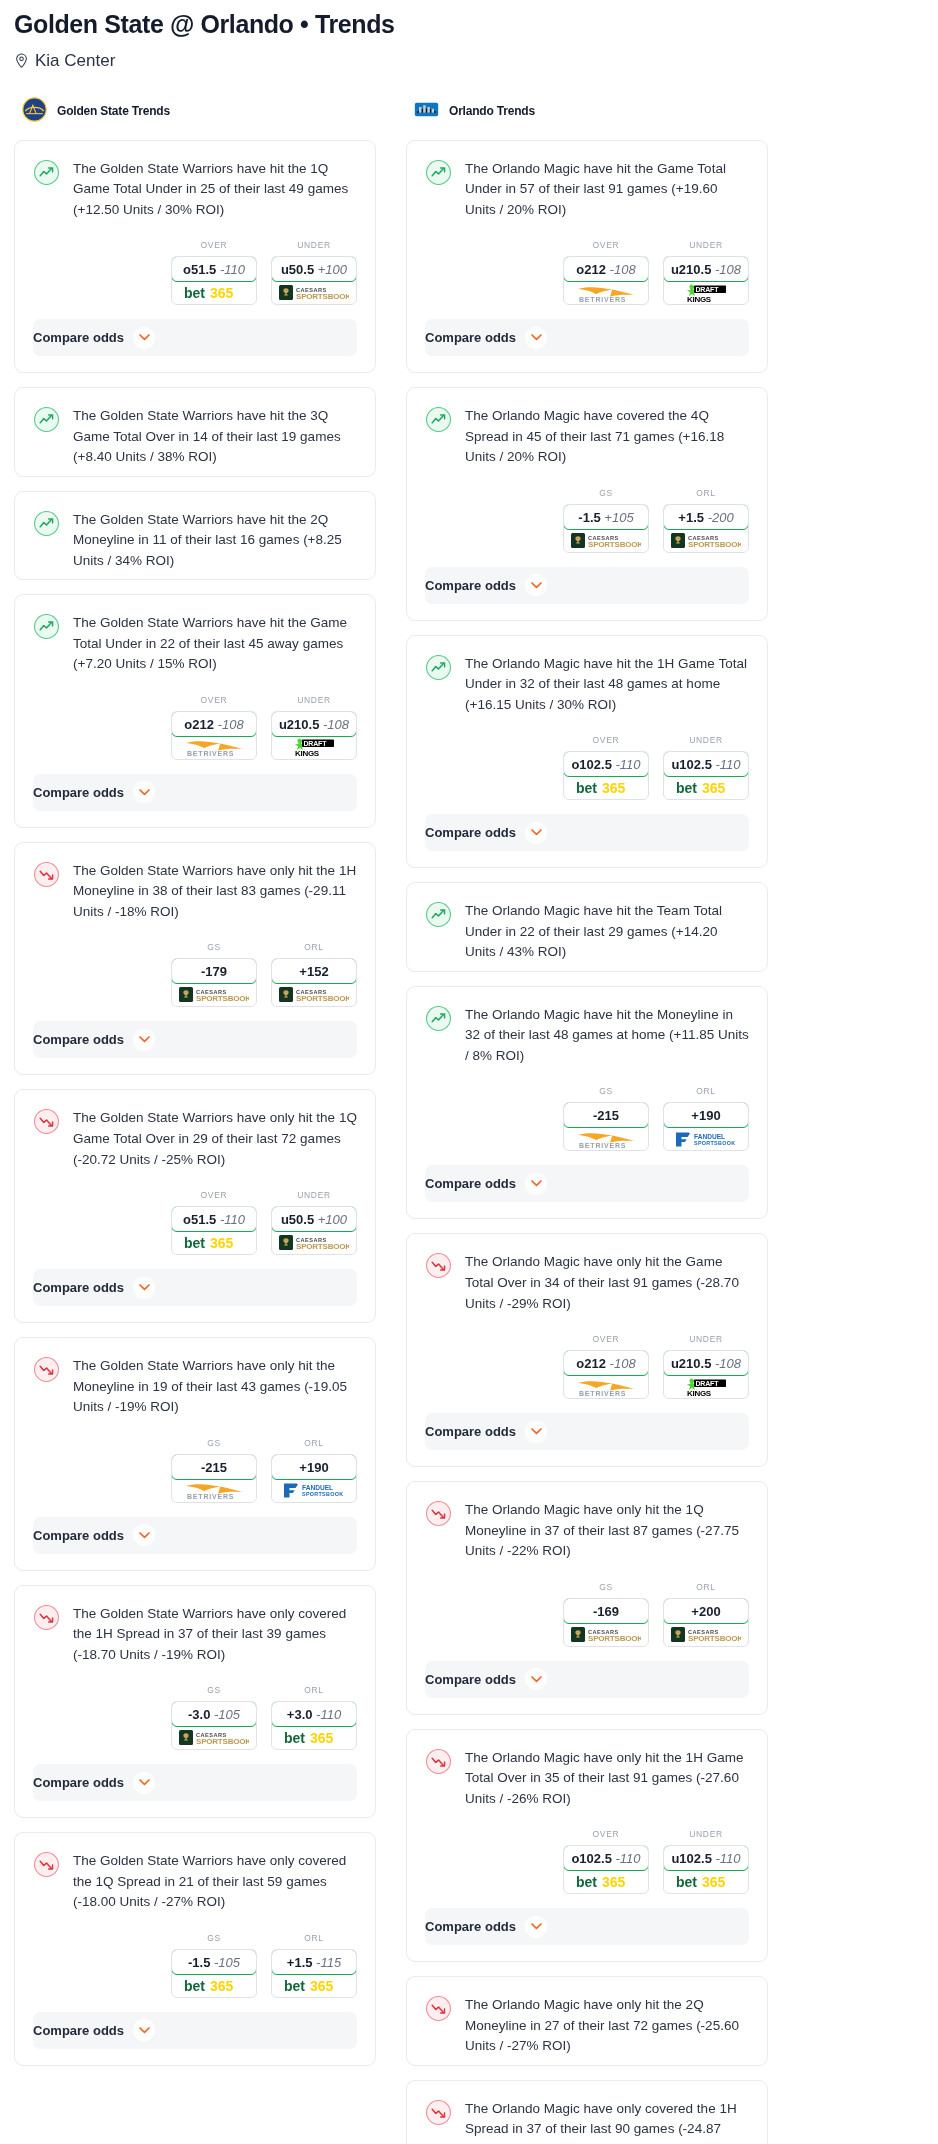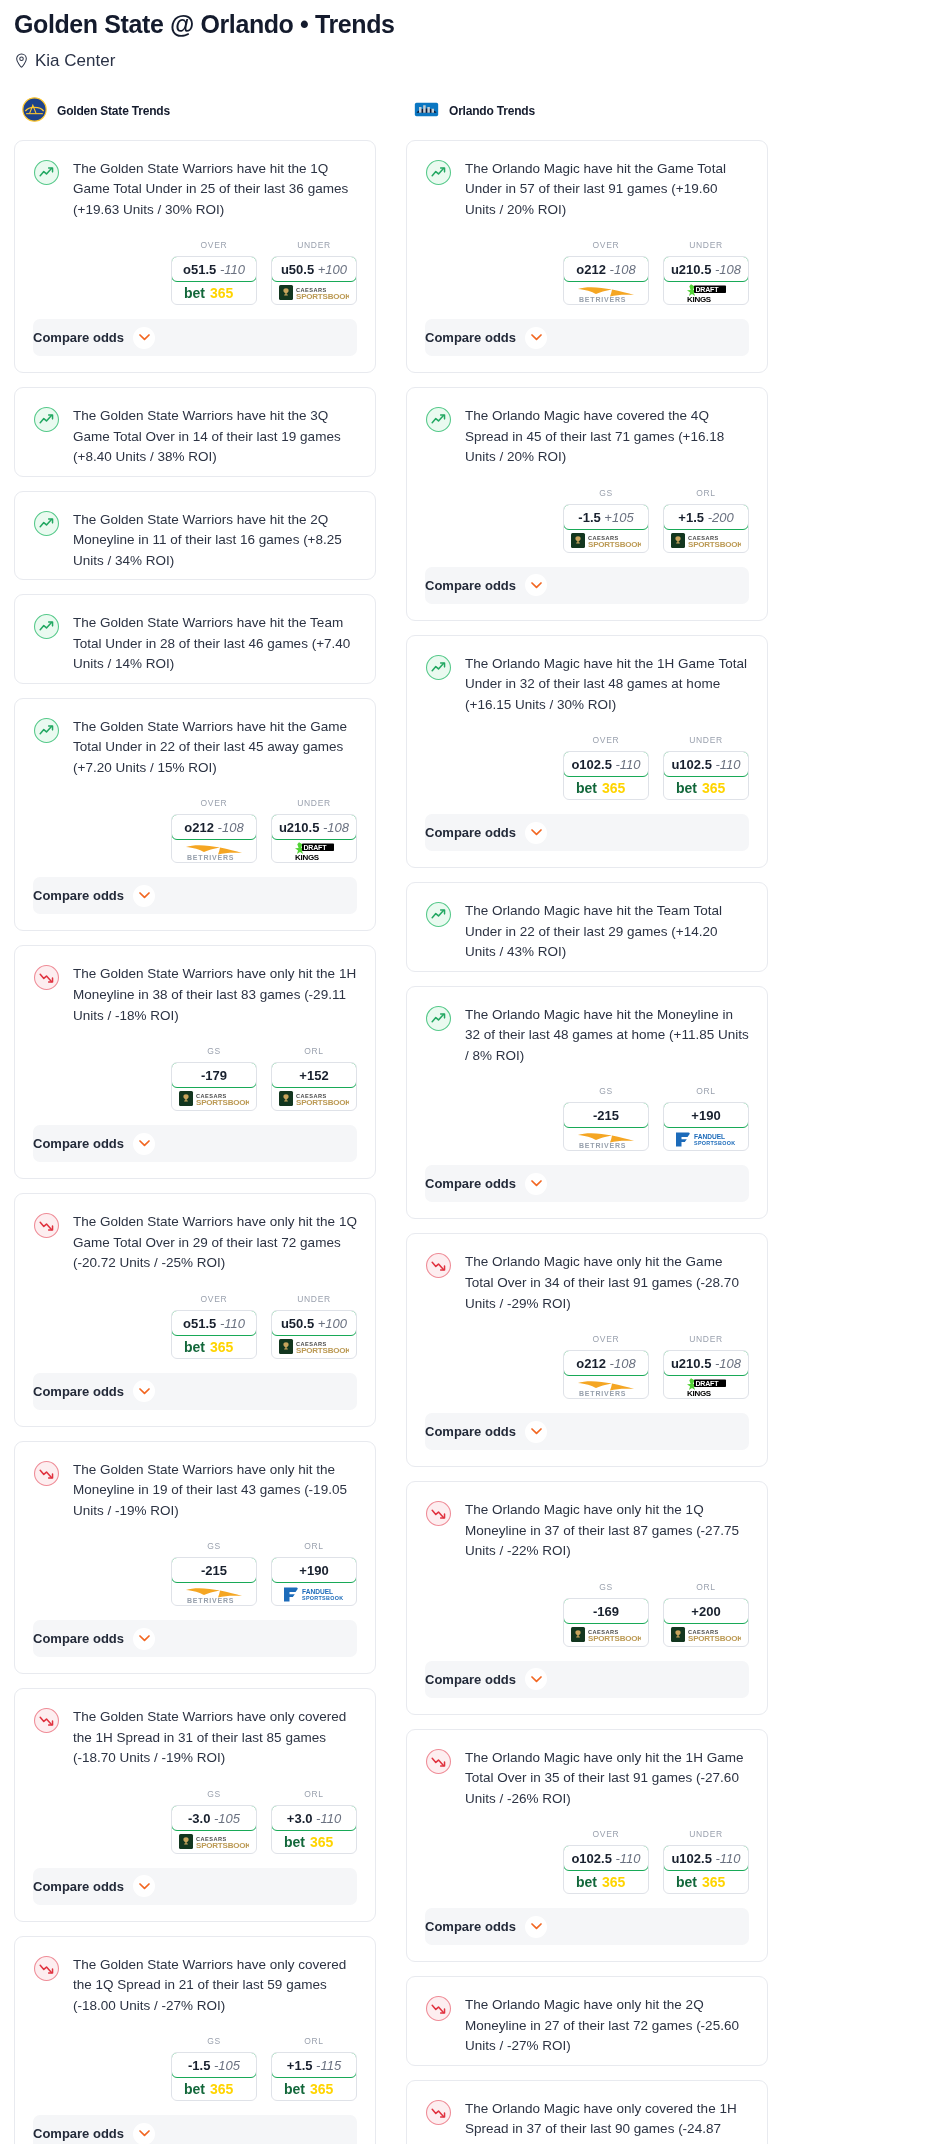--- a/index.html
+++ b/index.html
@@ -154,21 +154,21 @@
             </svg></span>
           <span class="col-head-title">Golden State Trends</span>
         </div>
         <div class="card">
           <div class="card-body">
             <span><svg class="trend-icon" viewBox="0 0 30 30">
                 <circle cx="15" cy="15" r="13.3" fill="#eafaf0" stroke="#56c98a" stroke-width="1.2"></circle>
                 <path d="M8 18.5l4-4.5 3 2.6 5.5-6.1" fill="none" stroke="#23a862" stroke-width="1.7" stroke-linecap="round" stroke-linejoin="round"></path>
                 <path d="M17.4 10.1h4.3v4.2" fill="none" stroke="#23a862" stroke-width="1.7" stroke-linecap="round" stroke-linejoin="round"></path>
               </svg></span>
-            <div class="trend-text">The Golden State Warriors have hit the 1Q Game Total Under in 25 of their last 36 games (+19.63 Units / 30% ROI)</div>
+            <div class="trend-text">The Golden State Warriors have hit the 1Q Game Total Under in 25 of their last 49 games (+12.50 Units / 30% ROI)</div>
           </div>
           <div class="odds-row">
             <div class="odds-cell">
               <div class="odds-label">OVER</div>
               <div class="odds-box">
                 <div class="odds-value"><b>o51.5</b> <span>-110</span></div>
                 <div class="book-wrap">
                   <svg width="60" height="15" viewBox="0 0 60 15">
                     <text x="0" y="12.5" font-family="Liberation Sans, sans-serif" font-size="14" font-weight="bold" fill="#12673a">bet</text>
                     <text x="26" y="12.5" font-family="Liberation Sans, sans-serif" font-size="14" font-weight="bold" fill="#ffd400">365</text>
@@ -220,30 +220,20 @@
             <div class="trend-text">The Golden State Warriors have hit the 2Q Moneyline in 11 of their last 16 games (+8.25 Units / 34% ROI)</div>
           </div>
         </div>
         <div class="card">
           <div class="card-body">
             <span><svg class="trend-icon" viewBox="0 0 30 30">
                 <circle cx="15" cy="15" r="13.3" fill="#eafaf0" stroke="#56c98a" stroke-width="1.2"></circle>
                 <path d="M8 18.5l4-4.5 3 2.6 5.5-6.1" fill="none" stroke="#23a862" stroke-width="1.7" stroke-linecap="round" stroke-linejoin="round"></path>
                 <path d="M17.4 10.1h4.3v4.2" fill="none" stroke="#23a862" stroke-width="1.7" stroke-linecap="round" stroke-linejoin="round"></path>
               </svg></span>
-            <div class="trend-text">The Golden State Warriors have hit the Team Total Under in 28 of their last 46 games (+7.40 Units / 14% ROI)</div>
-          </div>
-        </div>
-        <div class="card">
-          <div class="card-body">
-            <span><svg class="trend-icon" viewBox="0 0 30 30">
-                <circle cx="15" cy="15" r="13.3" fill="#eafaf0" stroke="#56c98a" stroke-width="1.2"></circle>
-                <path d="M8 18.5l4-4.5 3 2.6 5.5-6.1" fill="none" stroke="#23a862" stroke-width="1.7" stroke-linecap="round" stroke-linejoin="round"></path>
-                <path d="M17.4 10.1h4.3v4.2" fill="none" stroke="#23a862" stroke-width="1.7" stroke-linecap="round" stroke-linejoin="round"></path>
-              </svg></span>
             <div class="trend-text">The Golden State Warriors have hit the Game Total Under in 22 of their last 45 away games (+7.20 Units / 15% ROI)</div>
           </div>
           <div class="odds-row">
             <div class="odds-cell">
               <div class="odds-label">OVER</div>
               <div class="odds-box">
                 <div class="odds-value"><b>o212</b> <span>-108</span></div>
                 <div class="book-wrap">
                   <svg width="68" height="20" viewBox="0 0 68 20">
                     <path d="M6 6c8-3 22-2 34 .5-7 1.2-12 2.6-16 4.6C20 8.6 13 6.6 6 6z" fill="#f5a623"></path>
@@ -417,21 +407,21 @@
             </span>
           </div>
         </div>
         <div class="card">
           <div class="card-body">
             <span><svg class="trend-icon" viewBox="0 0 30 30">
                 <circle cx="15" cy="15" r="13.3" fill="#fdeef0" stroke="#ef8c97" stroke-width="1.2"></circle>
                 <path d="M8 11.5l4 4.5 3-2.6 5.5 6.1" fill="none" stroke="#e0323f" stroke-width="1.7" stroke-linecap="round" stroke-linejoin="round"></path>
                 <path d="M17.4 19.9h4.3v-4.2" fill="none" stroke="#e0323f" stroke-width="1.7" stroke-linecap="round" stroke-linejoin="round"></path>
               </svg></span>
-            <div class="trend-text">The Golden State Warriors have only covered the 1H Spread in 31 of their last 85 games (-18.70 Units / -19% ROI)</div>
+            <div class="trend-text">The Golden State Warriors have only covered the 1H Spread in 37 of their last 39 games (-18.70 Units / -19% ROI)</div>
           </div>
           <div class="odds-row">
             <div class="odds-cell">
               <div class="odds-label">GS</div>
               <div class="odds-box">
                 <div class="odds-value"><b>-3.0</b> <span>-105</span></div>
                 <div class="book-wrap">
                   <svg width="70" height="17" viewBox="0 0 70 17">
                     <rect x="0" y="1" width="14" height="15" rx="1.5" fill="#12361f"></rect>
                     <path d="M7 4.2c-1.6 0-2.6.9-2.6 2.2 0 1.4 1 2.2 1.9 2.5v1.6H5.2v1.1h3.6v-1.1H7.7V8.9c1-.3 1.9-1.1 1.9-2.5 0-1.3-1-2.2-2.6-2.2z" fill="#c8a45c"></path>

